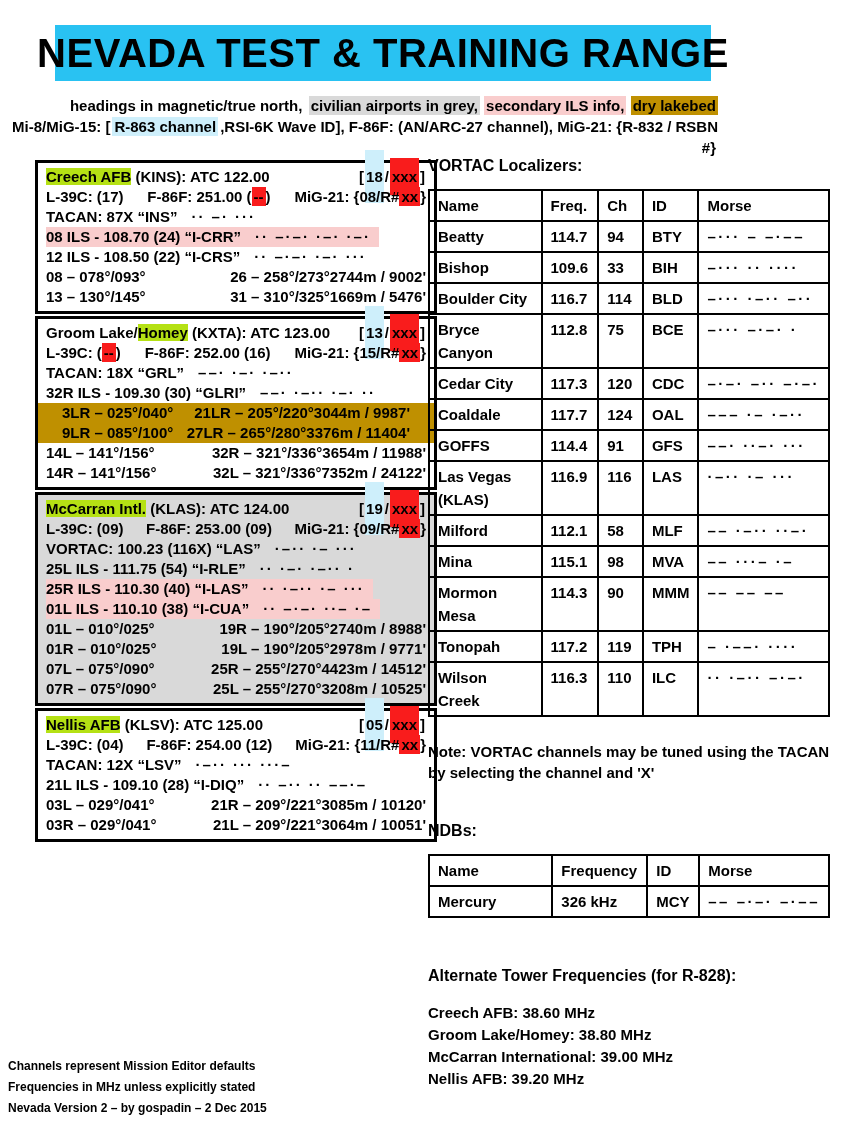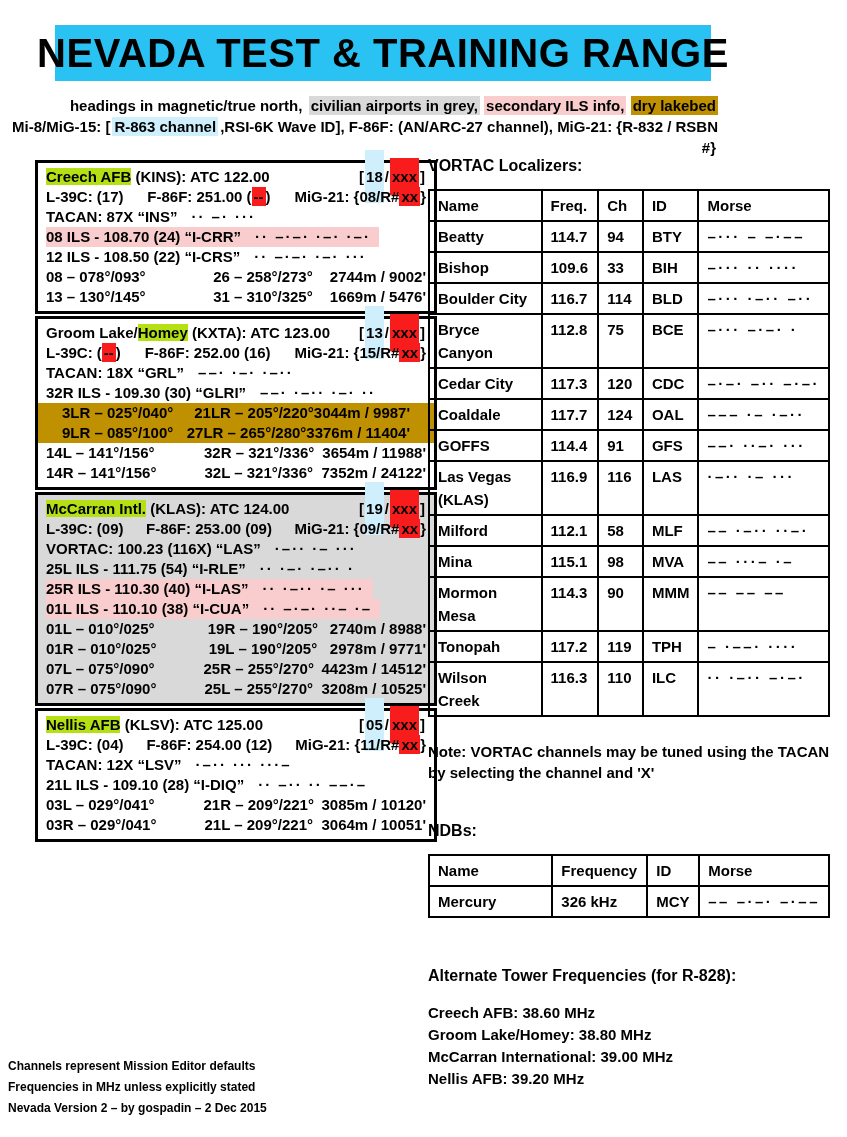--- a/index.html
+++ b/index.html
@@ -36,21 +36,21 @@
   .l1,.l2,.rw{display:flex;justify-content:space-between;align-items:baseline;}
   .badge span{padding:0 1px;}
   .badge .hl-red{padding:10px 2px;}
   .badge .hl-cyan{padding:18px 1px;}
   .radio .hl-red{padding:1px 2px;}
   .navwrap{display:inline-block;padding-right:8px;}
   .navwrap[data-hl="pink"]{background:#f9cdcd;}
   .morse{margin-left:14px;letter-spacing:2px;}
   .rw[data-hl="olive"]{background:#bf9000;margin:0 -8px;padding:0 24px;}
   .rc1{width:150px;text-align:left;}
-  .rc2{flex:1;text-align:center;}
+  .rc2{flex:1;text-align:right;}
   .rc3{text-align:right;}
   
   .right-col{position:absolute;left:428px;top:156px;width:402px;font-size:15px;}
   .sec-title{font-size:16px;line-height:20px;}
   table.tbl{border-collapse:collapse;width:402px;margin-top:13px;}
   .tbl th,.tbl td{
     border:2px solid #000;padding:3px 8px;text-align:left;
     font-size:15px;line-height:23px;font-weight:700;vertical-align:top;
   }
   .morse-cell{letter-spacing:2.5px;white-space:nowrap;}

